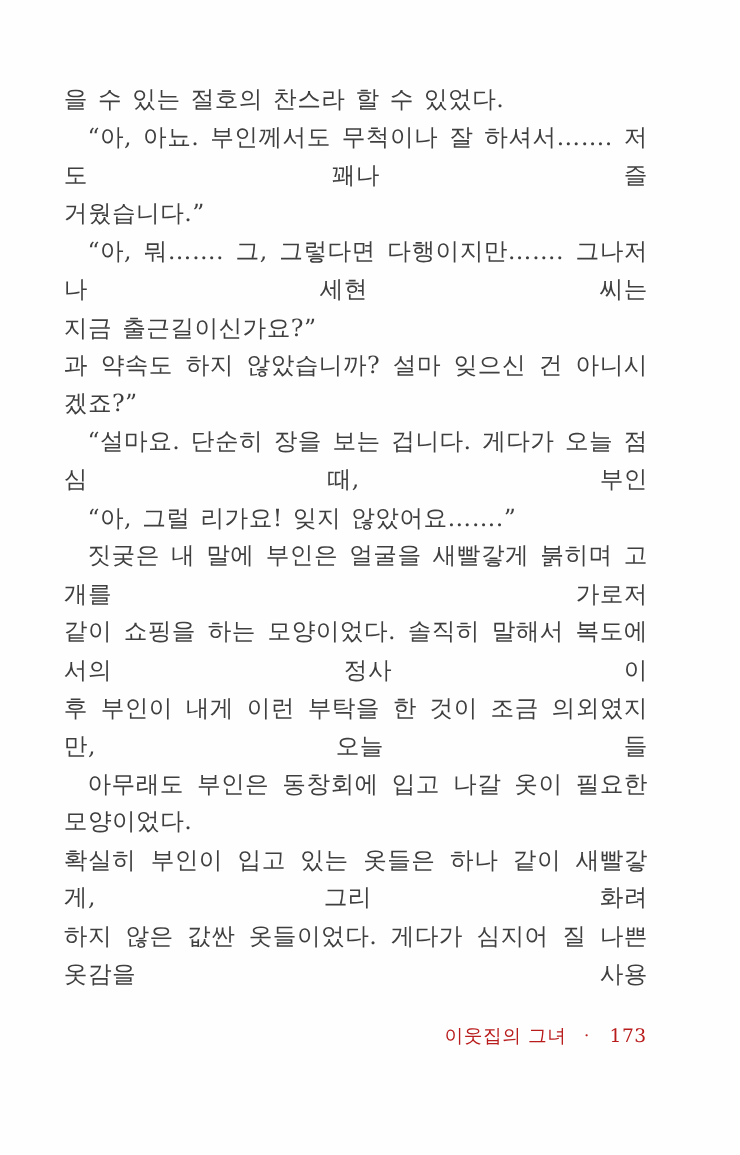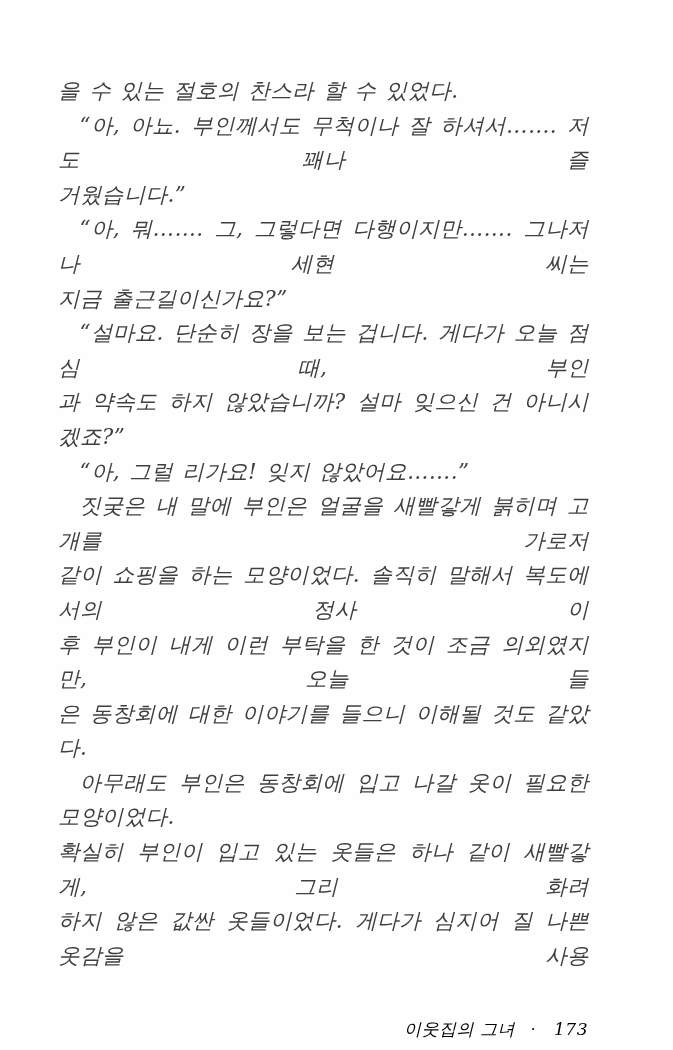--- a/index.html
+++ b/index.html
@@ -8,21 +8,20 @@
     width: 673px;
     height: 1050px;
     position: relative;
     overflow: hidden;
     font-family: "DejaVu Serif", "Liberation Serif", serif;
   }
   .page {
     position: absolute;
     inset: 0;
     background: #fefefe;
-    font-style: italic;
   }
   .text-block {
     position: absolute;
     left: 58px;
     top: 74px;
     width: 531px;
     font-size: 21.5px;
     line-height: 34.6px;
     color: #3f3f3f;
     letter-spacing: 0.4px;
@@ -35,24 +34,24 @@
     min-height: 34.6px;
   }
   .line.end {
     text-align-last: left;
   }
   .line.first {
     text-indent: 1em;
   }
   .page-footer {
     position: absolute;
-    top: 1018px;
+    top: 930px;
     right: 85px;
     font-size: 17px;
-    color: #000000;
+    color: #b91c1c;
     letter-spacing: 0.5px;
     margin-left: 16px;
   }
   .page-footer .sep {
     display: inline-block;
     margin: 0 10px;
     font-size: 15px;
     vertical-align: 1px;
   }
   .page-footer .pagenum {
@@ -64,27 +63,26 @@
 <body>
 
 <div class="page">
 
   <div class="text-block">
     <div class="line end">을 수 있는 절호의 찬스라 할 수 있었다.</div>
     <div class="line first">“아, 아뇨. 부인께서도 무척이나 잘 하셔서……. 저도 꽤나 즐</div>
     <div class="line end">거웠습니다.”</div>
     <div class="line first">“아, 뭐……. 그, 그렇다면 다행이지만……. 그나저나 세현 씨는</div>
     <div class="line end">지금 출근길이신가요?”</div>
+    <div class="line end">과 약속도 하지 않았습니까? 설마 잊으신 건 아니시겠죠?”</div>
     <div class="line first">“설마요. 단순히 장을 보는 겁니다. 게다가 오늘 점심 때, 부인</div>
-    <div class="line end">과 약속도 하지 않았습니까? 설마 잊으신 건 아니시겠죠?”</div>
     <div class="line first end">“아, 그럴 리가요! 잊지 않았어요…….”</div>
     <div class="line first">짓궂은 내 말에 부인은 얼굴을 새빨갛게 붉히며 고개를 가로저</div>
     <div class="line">같이 쇼핑을 하는 모양이었다. 솔직히 말해서 복도에서의 정사 이</div>
     <div class="line">후 부인이 내게 이런 부탁을 한 것이 조금 의외였지만, 오늘 들</div>
-    <div class="line end">은 동창회에 대한 이야기를 들으니 이해될 것도 같았다.</div>
     <div class="line first">아무래도 부인은 동창회에 입고 나갈 옷이 필요한 모양이었다.</div>
     <div class="line">확실히 부인이 입고 있는 옷들은 하나 같이 새빨갛게, 그리 화려</div>
     <div class="line">하지 않은 값싼 옷들이었다. 게다가 심지어 질 나쁜 옷감을 사용</div>
 
   </div>
 
   <div class="page-footer">
     <span class="title">이웃집의 그녀</span>
     <span class="sep">·</span>
     <span class="pagenum">173</span>

